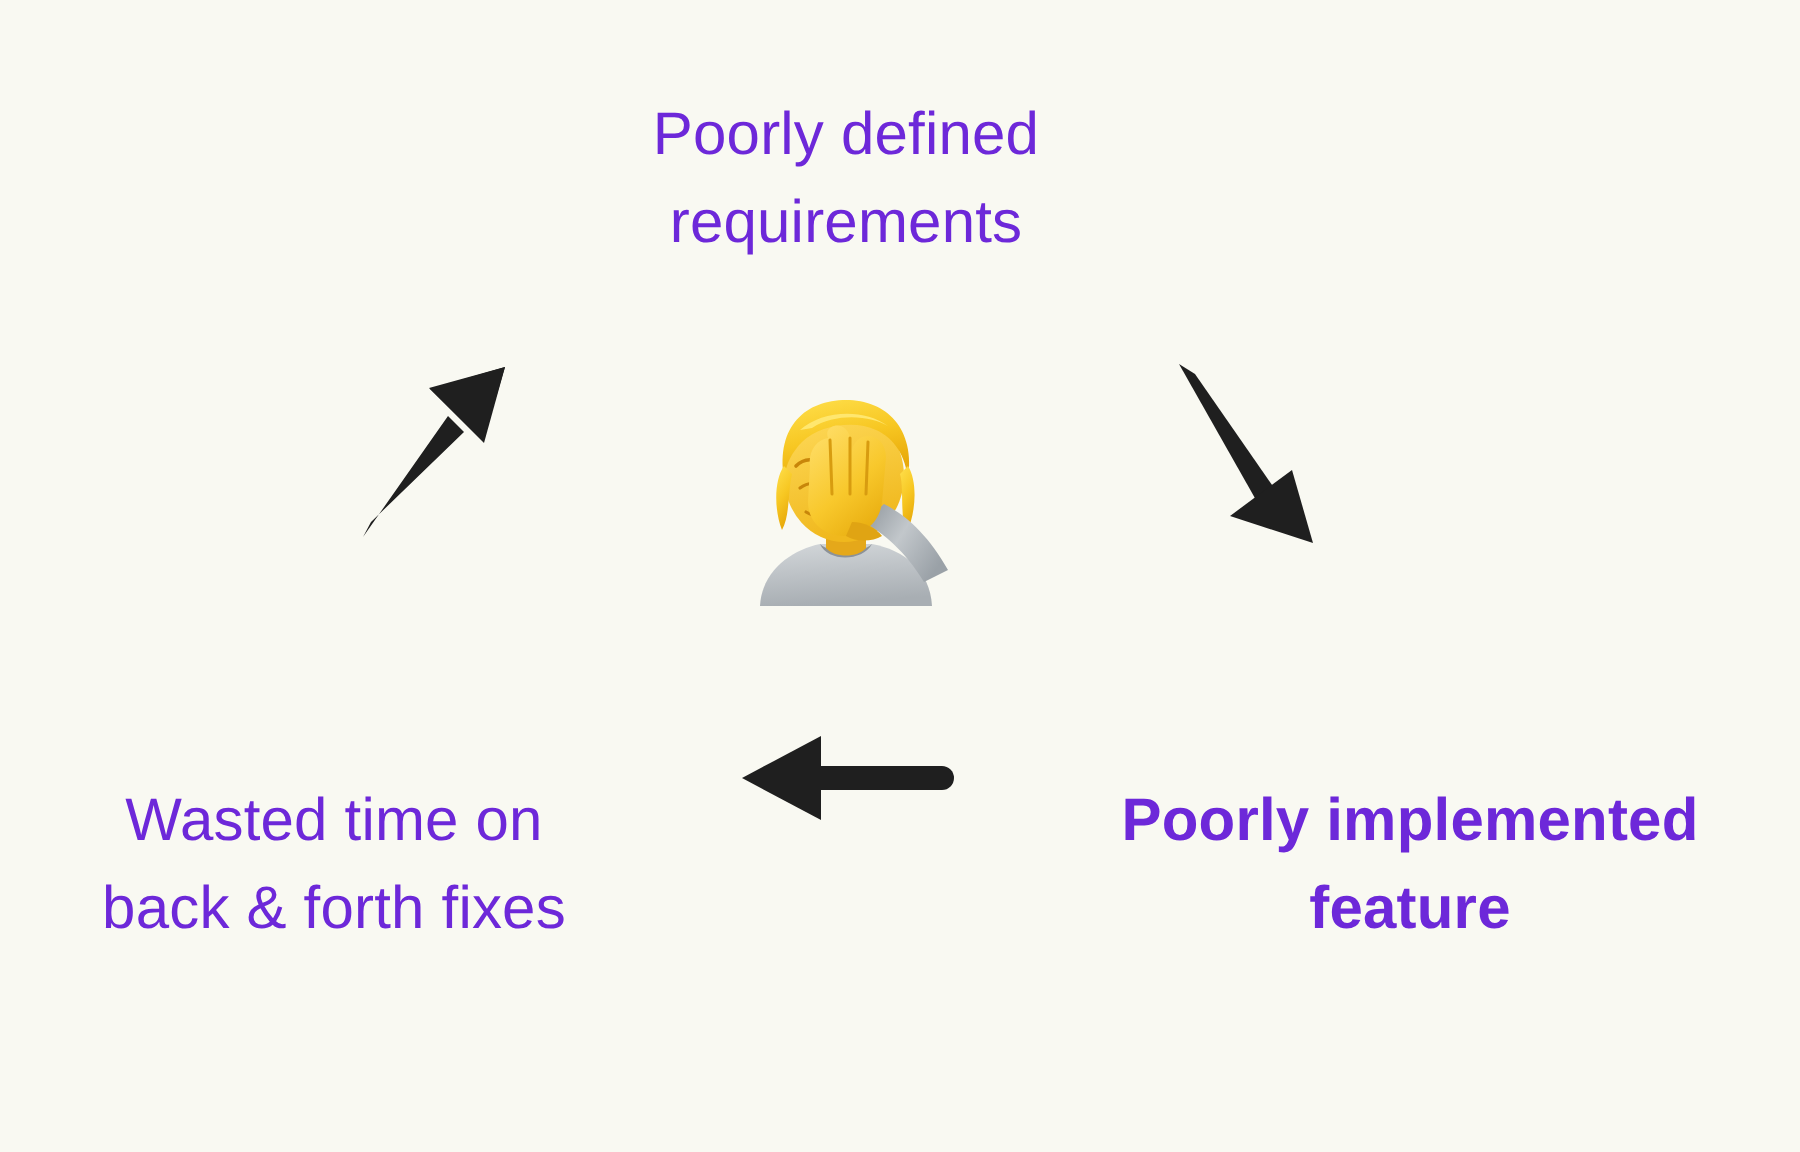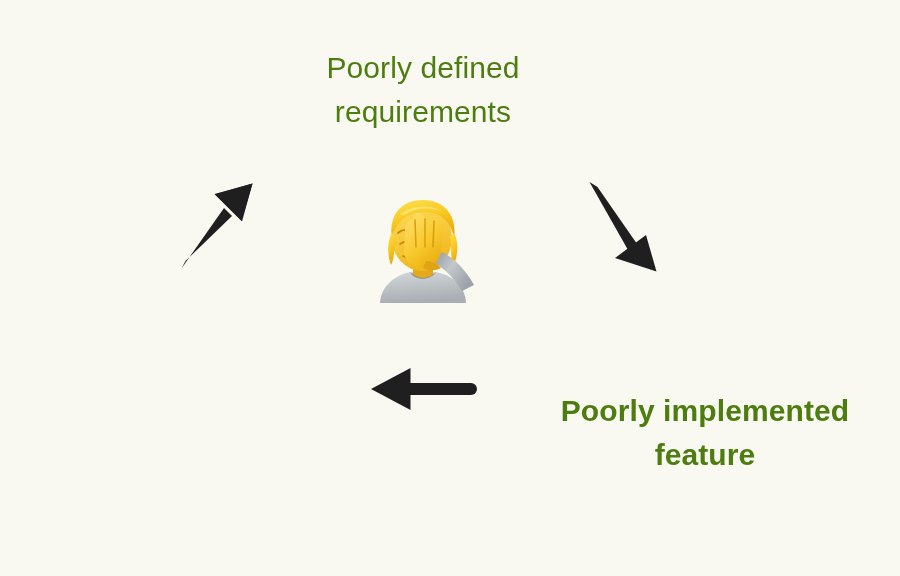--- a/index.html
+++ b/index.html
@@ -14,21 +14,21 @@
   }
   #canvas {
     position: relative;
     width: 900px;
     height: 576px;
     background: #f9f9f2;
   }
   .node-label {
     position: absolute;
     text-align: center;
-    color: #4d7c0f;
+    color: #6d28d9;
     font-family: "Liberation Sans", sans-serif;
     font-size: 30px;
     line-height: 44px;
     font-weight: 400;
     letter-spacing: 0.1px;
     white-space: pre-line;
   }
   
   #label-requirements {
     left: 223px;
@@ -101,20 +101,22 @@
     </g>
   </svg>
 
   <div class="arrow-hit" id="arrow-ne-hit"></div>
   <div class="arrow-hit" id="arrow-se-hit"></div>
   <div class="arrow-hit" id="arrow-left-hit"></div>
 
   <div class="node-label" id="label-requirements">Poorly defined
 requirements</div>
 
+  <div class="node-label" id="label-wasted-time">Wasted time on
+back &amp; forth fixes</div>
 
   <div class="node-label" id="label-implementation">Poorly implemented
 feature</div>
 
   <div id="facepalm-wrap">
     <svg viewBox="0 0 105 108" xmlns="http://www.w3.org/2000/svg" aria-hidden="true">
       <defs>
         <linearGradient id="hairGrad" x1="0" y1="0" x2="0.35" y2="1">
           <stop offset="0" stop-color="#ffe04d"></stop>
           <stop offset="0.55" stop-color="#f7c722"></stop>

